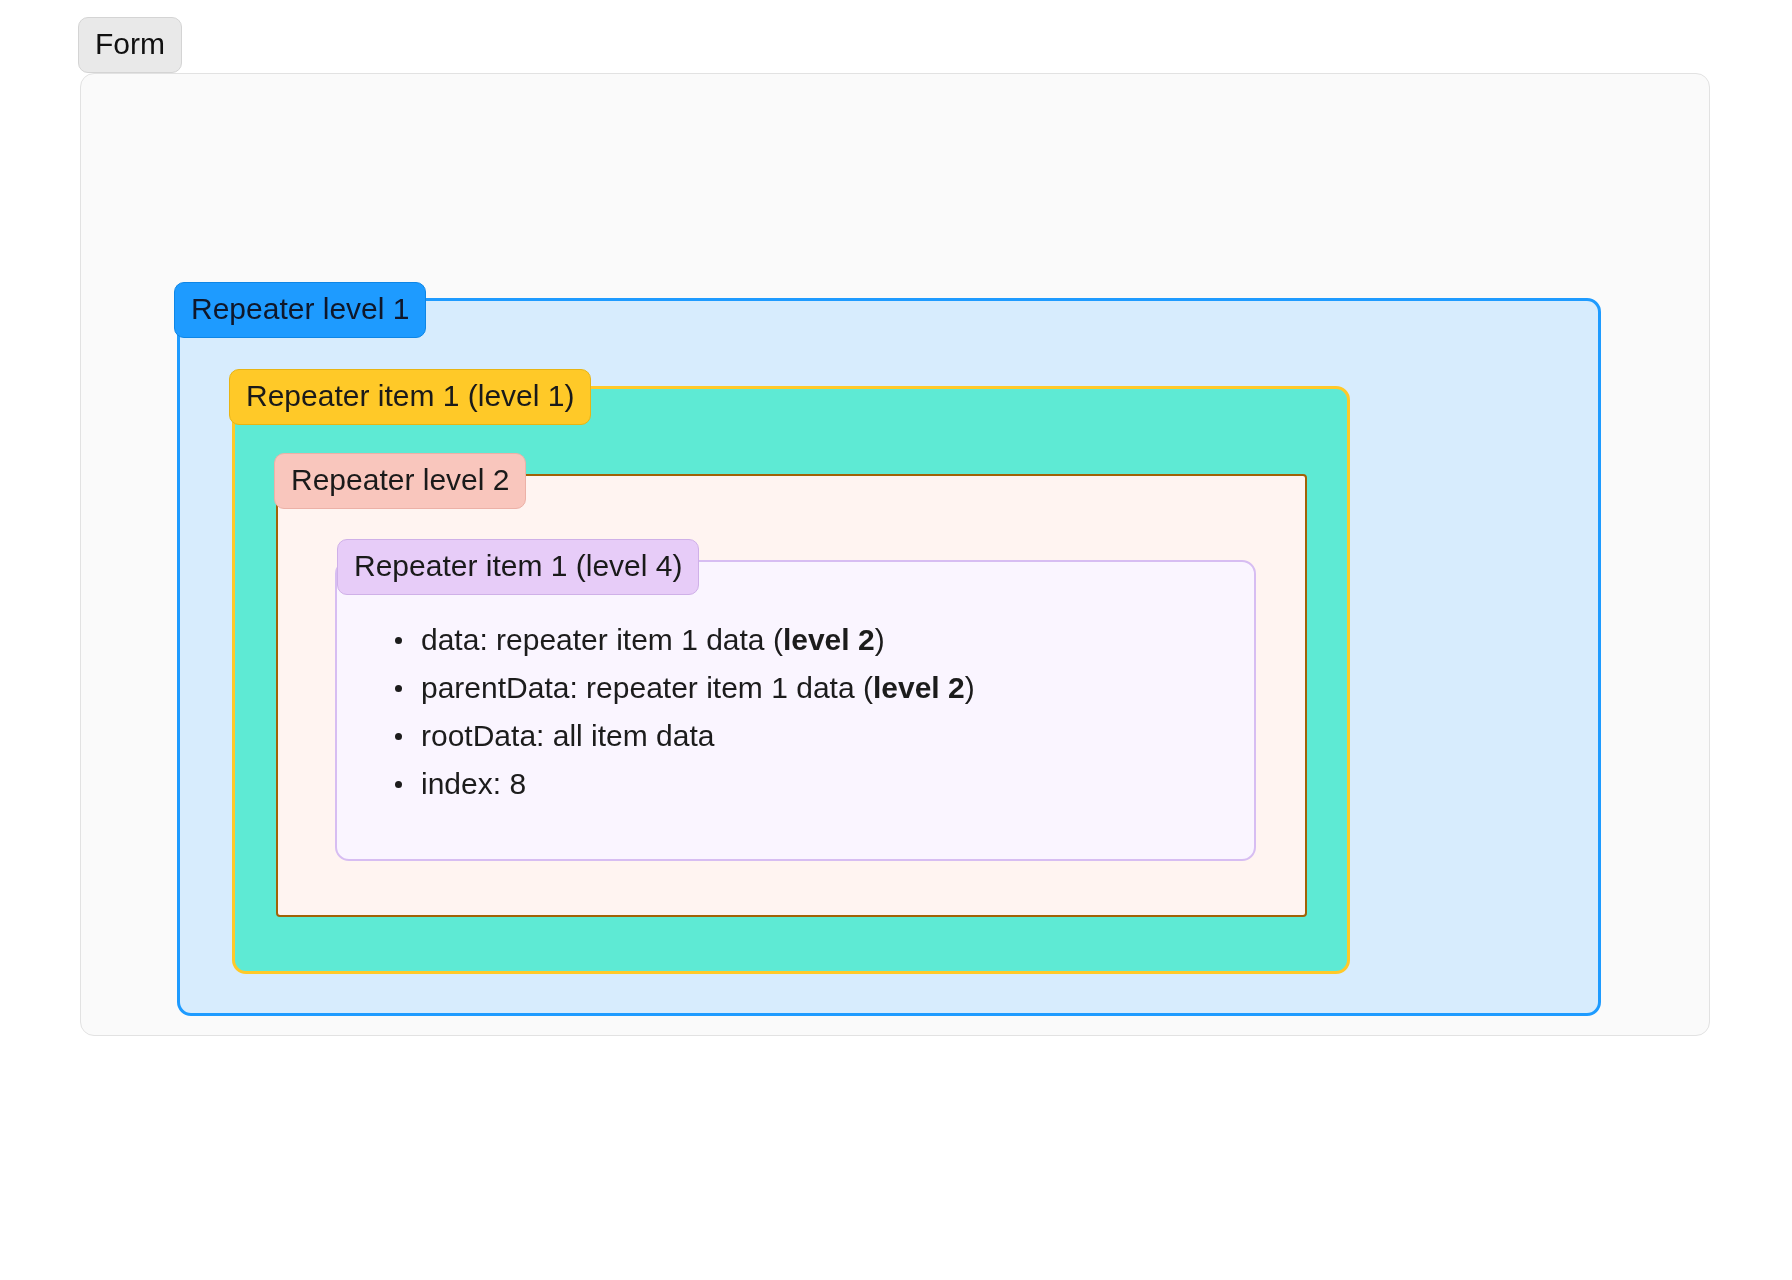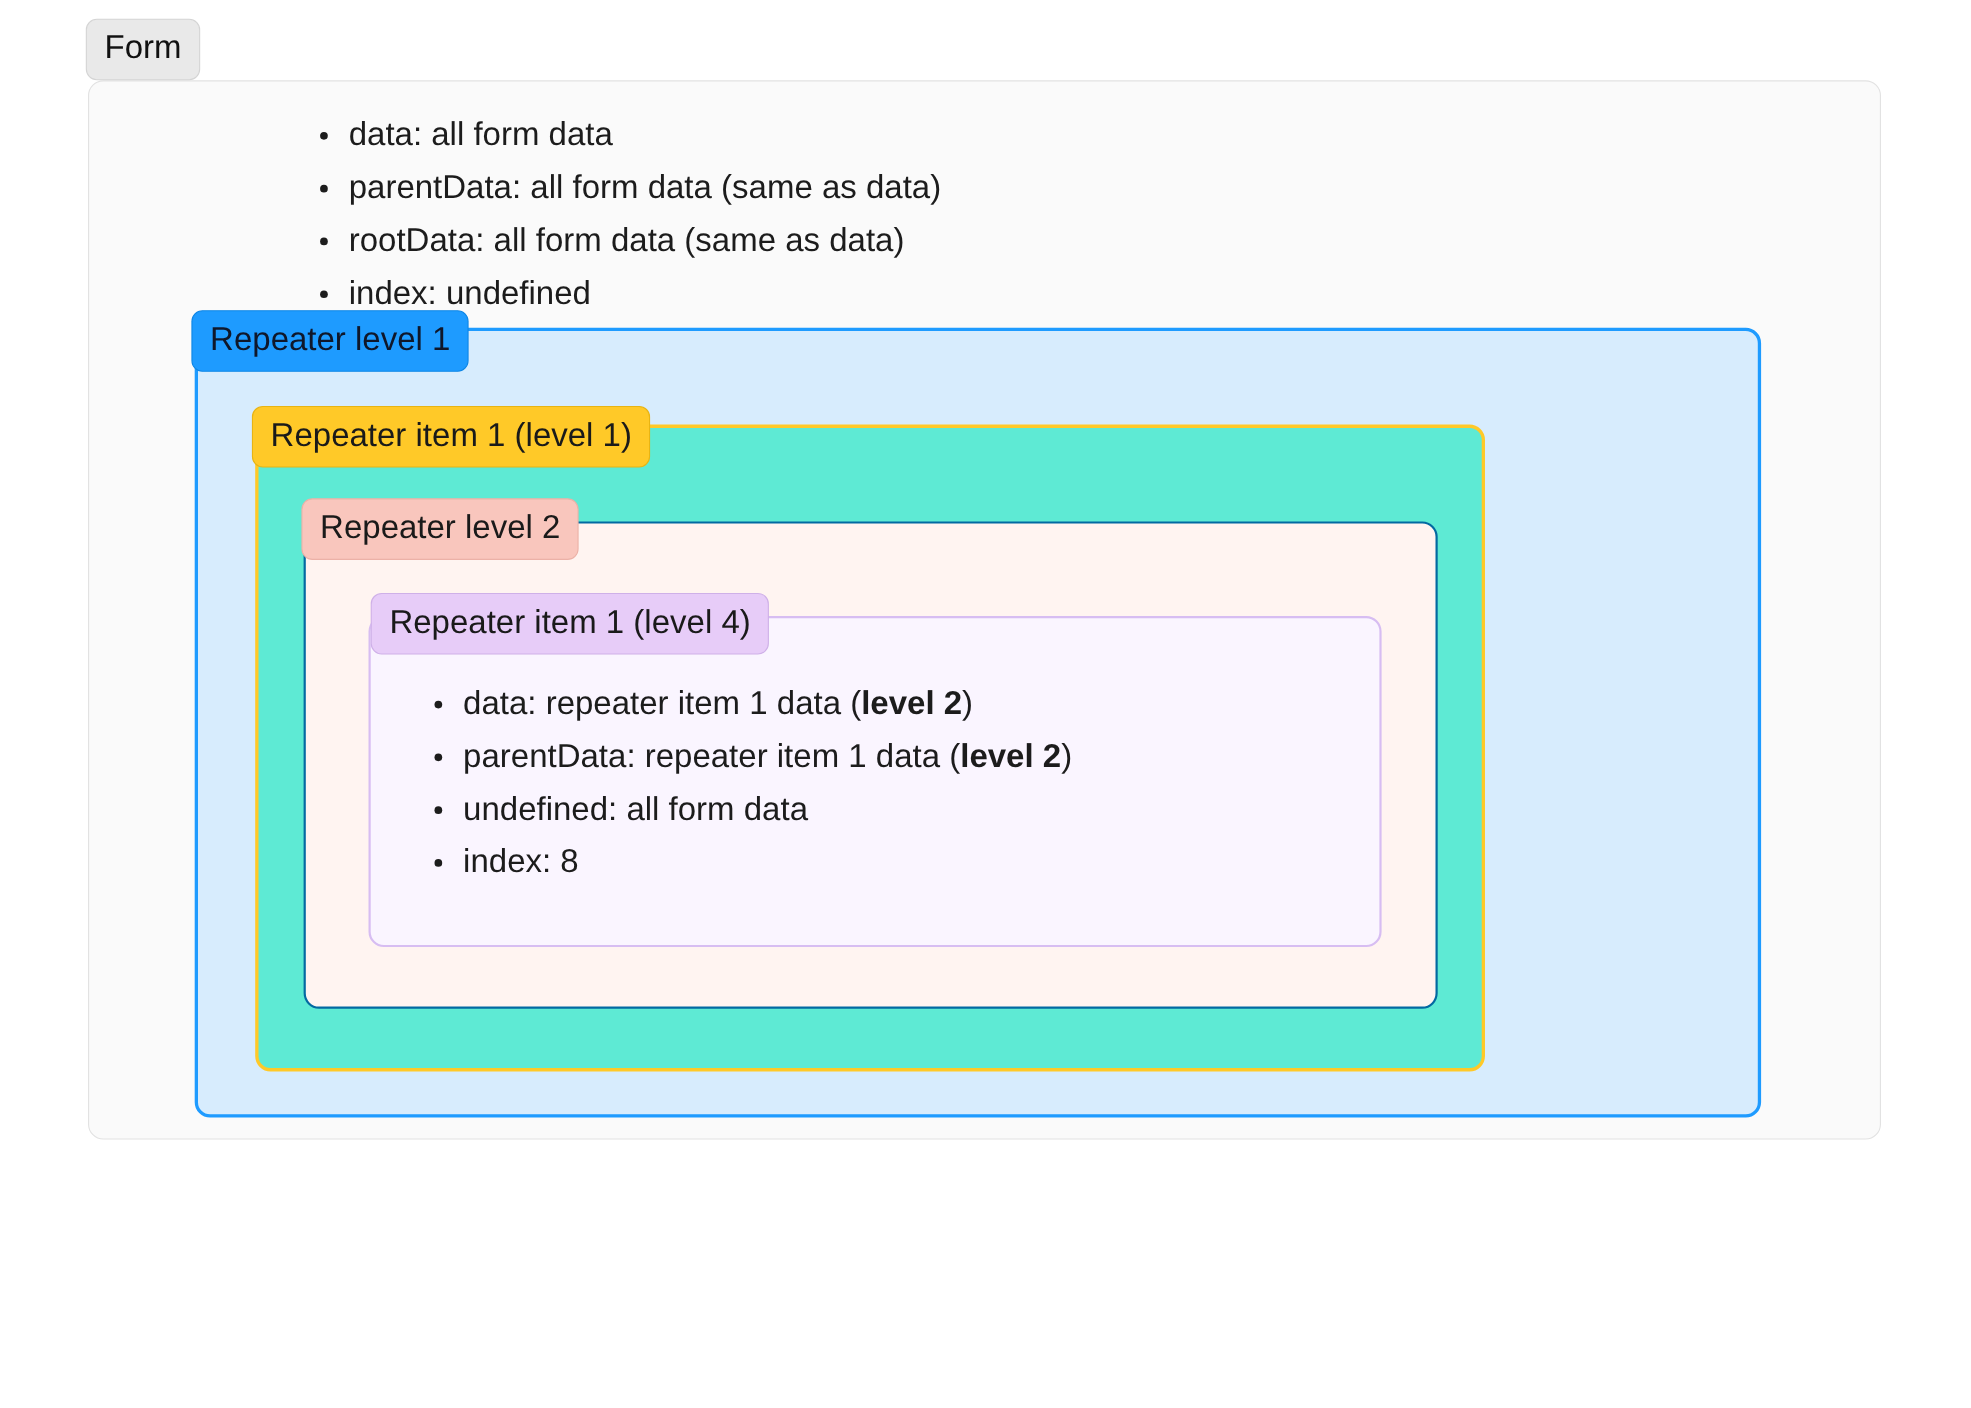--- a/index.html
+++ b/index.html
@@ -138,22 +138,22 @@
 
   
   .lvl2-box {
     position: absolute;
     left: 41px;
     top: 85px;
     width: 1031px;
     height: 443px;
     box-sizing: border-box;
     background: #fff4f1;
-    border: 2px solid #0369a1;
-    border-radius: 14px;
+    border: 2px solid #a16207;
+    border-radius: 4px;
   }
   .lvl2-badge {
     position: absolute;
     left: -4px;
     top: -23px;
     background: #f9c6bd;
     color: #1a1a1a;
     border: 1px solid #ecb1a7;
     z-index: 4;
   }
@@ -188,43 +188,37 @@
 </style>
 </head>
 <body>
 
 <div class="page">
 
   <div class="badge form-badge">Form</div>
 
   <div class="form-box">
 
-    <ul class="bullets form-bullets">
-      <li>data: all form data</li>
-      <li>parentData: all form data (same as data)</li>
-      <li>rootData: all form data (same as data)</li>
-      <li>index: undefined</li>
-    </ul>
 
     <div class="lvl1-box">
       <div class="badge lvl1-badge">Repeater level 1</div>
 
       <div class="item1-box">
         <div class="badge item1-badge">Repeater item 1 (level 1)</div>
 
         <div class="lvl2-box">
           <div class="badge lvl2-badge">Repeater level 2</div>
 
           <div class="item2-box">
             <div class="badge item2-badge">Repeater item 1 (level 4)</div>
 
             <ul class="bullets item2-bullets">
               <li>data: repeater item 1 data (<b>level 2</b>)</li>
               <li>parentData: repeater item 1 data (<b>level 2</b>)</li>
-              <li>undefined: all form data</li>
+              <li>rootData: all item data</li>
               <li>index: 8</li>
             </ul>
           </div>
         </div>
       </div>
     </div>
   </div>
 </div>
 
 </body></html>

